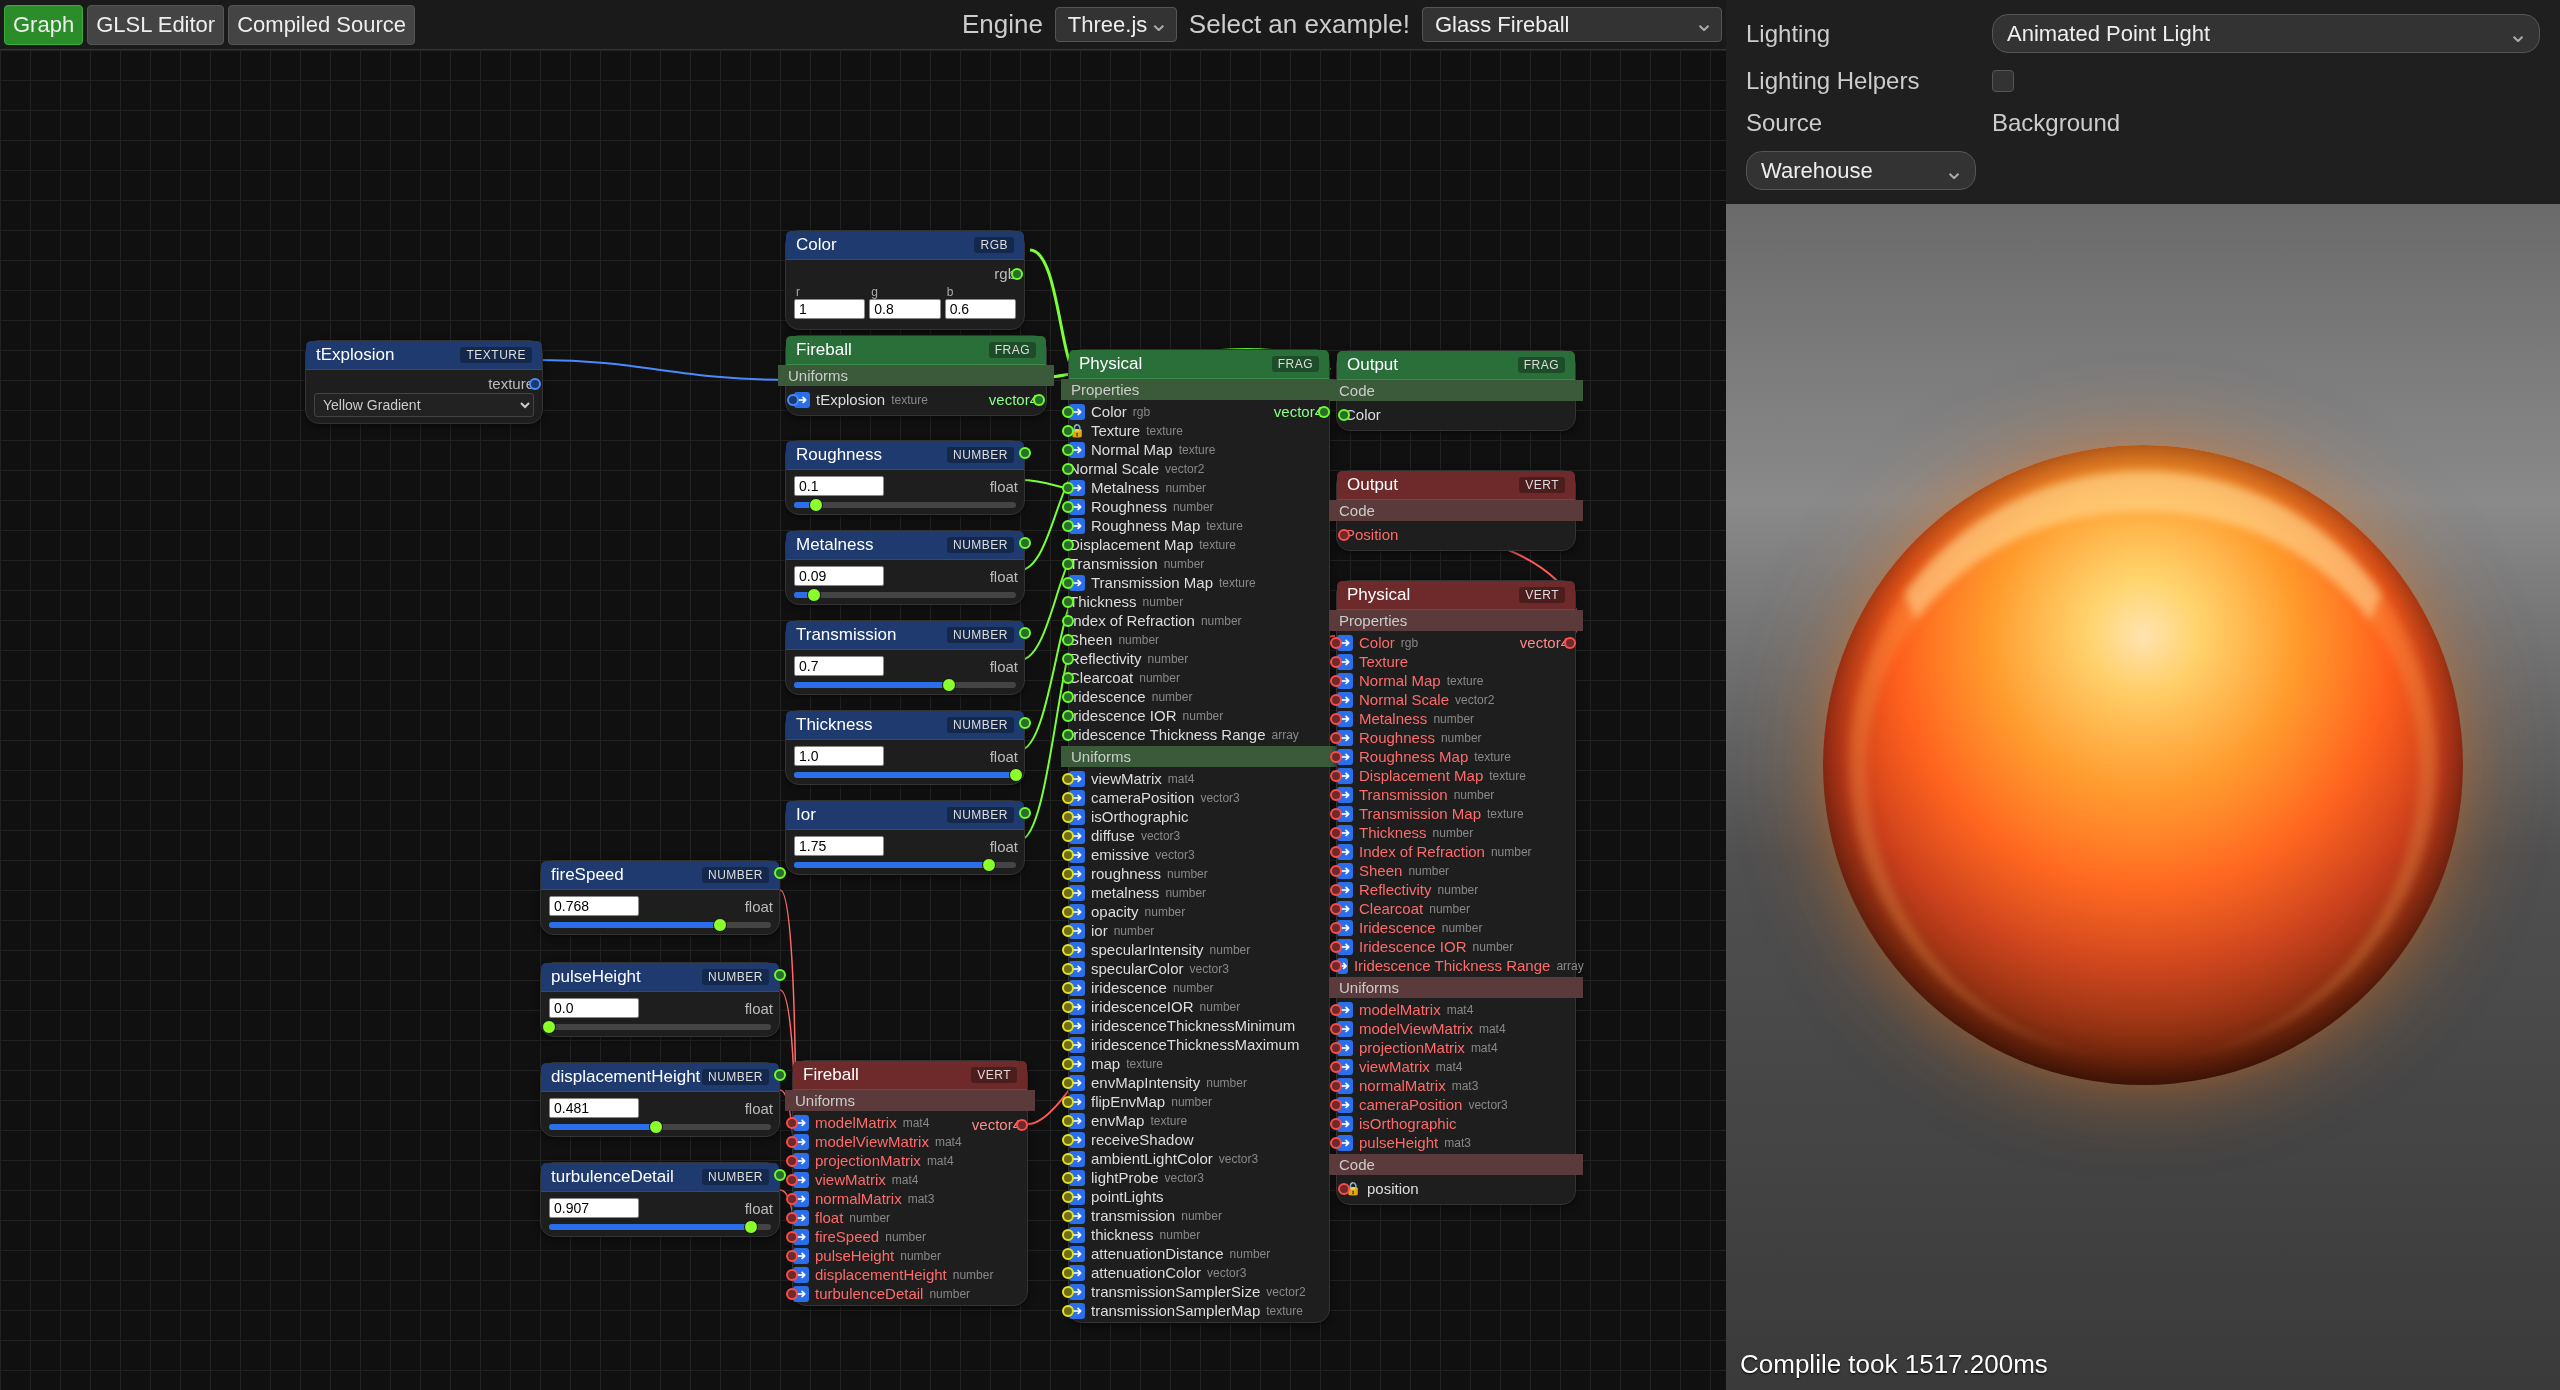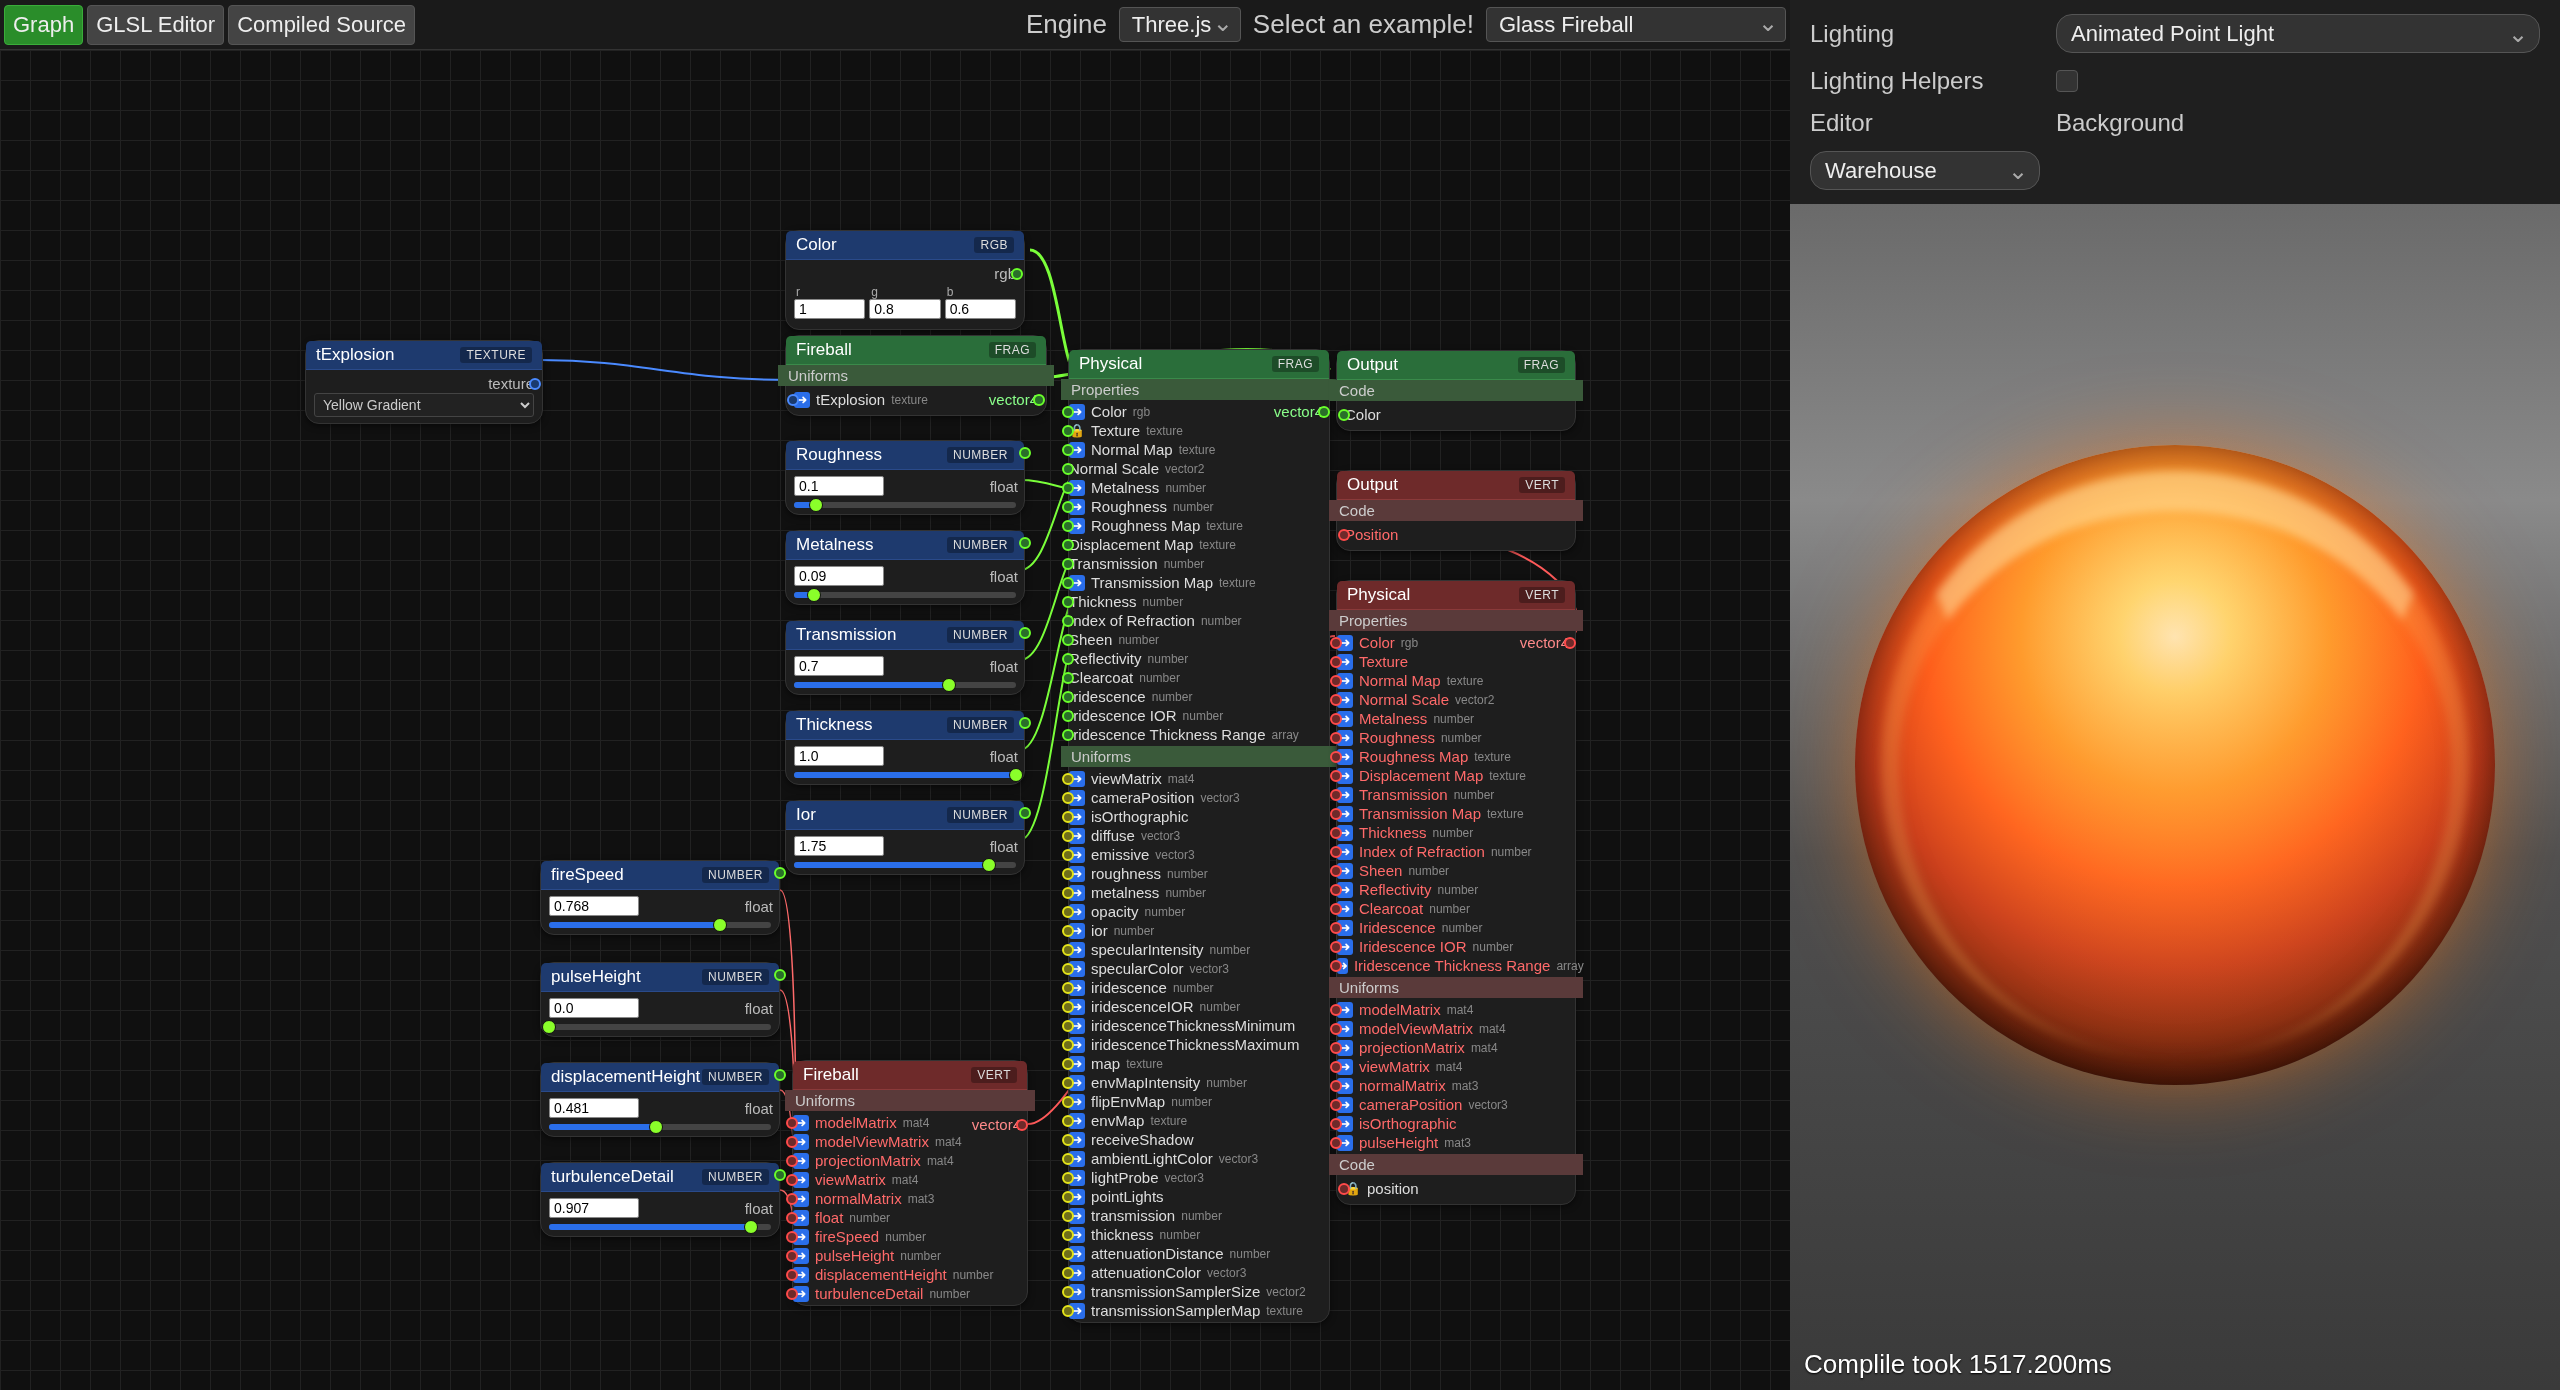--- a/index.html
+++ b/index.html
@@ -1,19 +1,19 @@
 <!DOCTYPE html>
 <html><head>
 <meta charset="utf-8">
 <style>
 * { box-sizing: border-box; margin: 0; padding: 0; }
 body { font-family: -apple-system, BlinkMacSystemFont, "Segoe UI", Arial, sans-serif; background: #1a1a1a; color: #eee; overflow: hidden; height: 100vh; }
 .app { display: flex; width: 100%; height: 100vh; }
 .left-panel { flex: 1; display: flex; flex-direction: column; position: relative; }
-.right-panel { width: 770px; display: flex; flex-direction: column; background: #222; }
+.right-panel { width: 834px; display: flex; flex-direction: column; background: #222; }
 
 
 .toolbar { display: flex; align-items: center; height: 50px; background: #1a1a1a; border-bottom: 1px solid #333; padding: 0 4px; gap: 4px; z-index: 10; }
 .tab { padding: 6px 8px; font-size: 22px; color: #eee; background: #444; border: 1px solid #555; border-radius: 4px; cursor: pointer; }
 .tab.active { background: #2a8d2a; border-color: #3aad3a; }
 .toolbar-spacer { flex: 1; }
 .toolbar-label { font-size: 26px; color: #ccc; padding: 0 8px; }
 .select { background: #333; border: 1px solid #555; border-radius: 4px; color: #eee; font-size: 22px; padding: 4px 28px 4px 12px; cursor: pointer; appearance: none; position: relative; }
 .select-wrap { position: relative; display: inline-block; }
 .select-wrap::after { content: "⌄"; position: absolute; right: 8px; top: 2px; color: #aaa; font-size: 24px; pointer-events: none; }
@@ -940,21 +940,21 @@
   <div class="right-panel">
     <div class="rp-controls">
       <div class="rp-label">Lighting</div>
       <div class="rp-select-wrap"><select class="rp-select"><option>Animated Point Light</option></select></div>
 
       <div class="rp-label">Lighting Helpers</div>
       <div>
           <div class="rp-checkbox"></div>
         </div>
 
-      <div class="rp-label">Editor</div>
+      <div class="rp-label">Source</div>
 
       <div class="rp-label">Background</div>
       <div class="rp-select-wrap"><select class="rp-select"><option>Warehouse</option></select></div>
     </div>
     <div class="preview">
       <div class="fireball">
         <div class="fireball-rind"></div>
       </div>
       <div class="status">Complile took 1517.200ms</div>
     </div>

